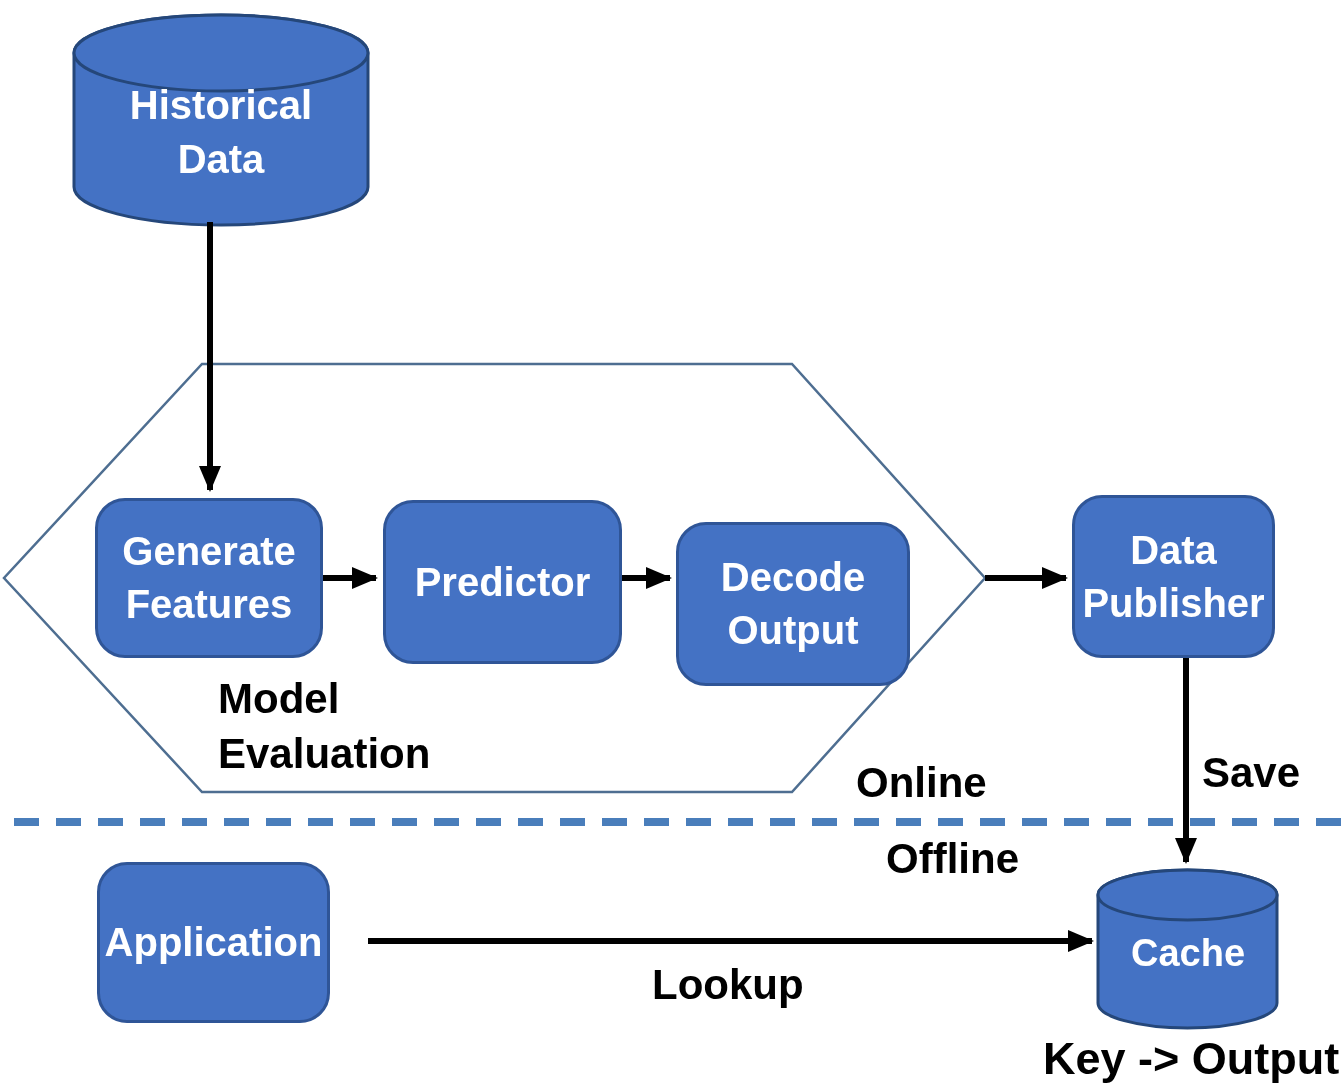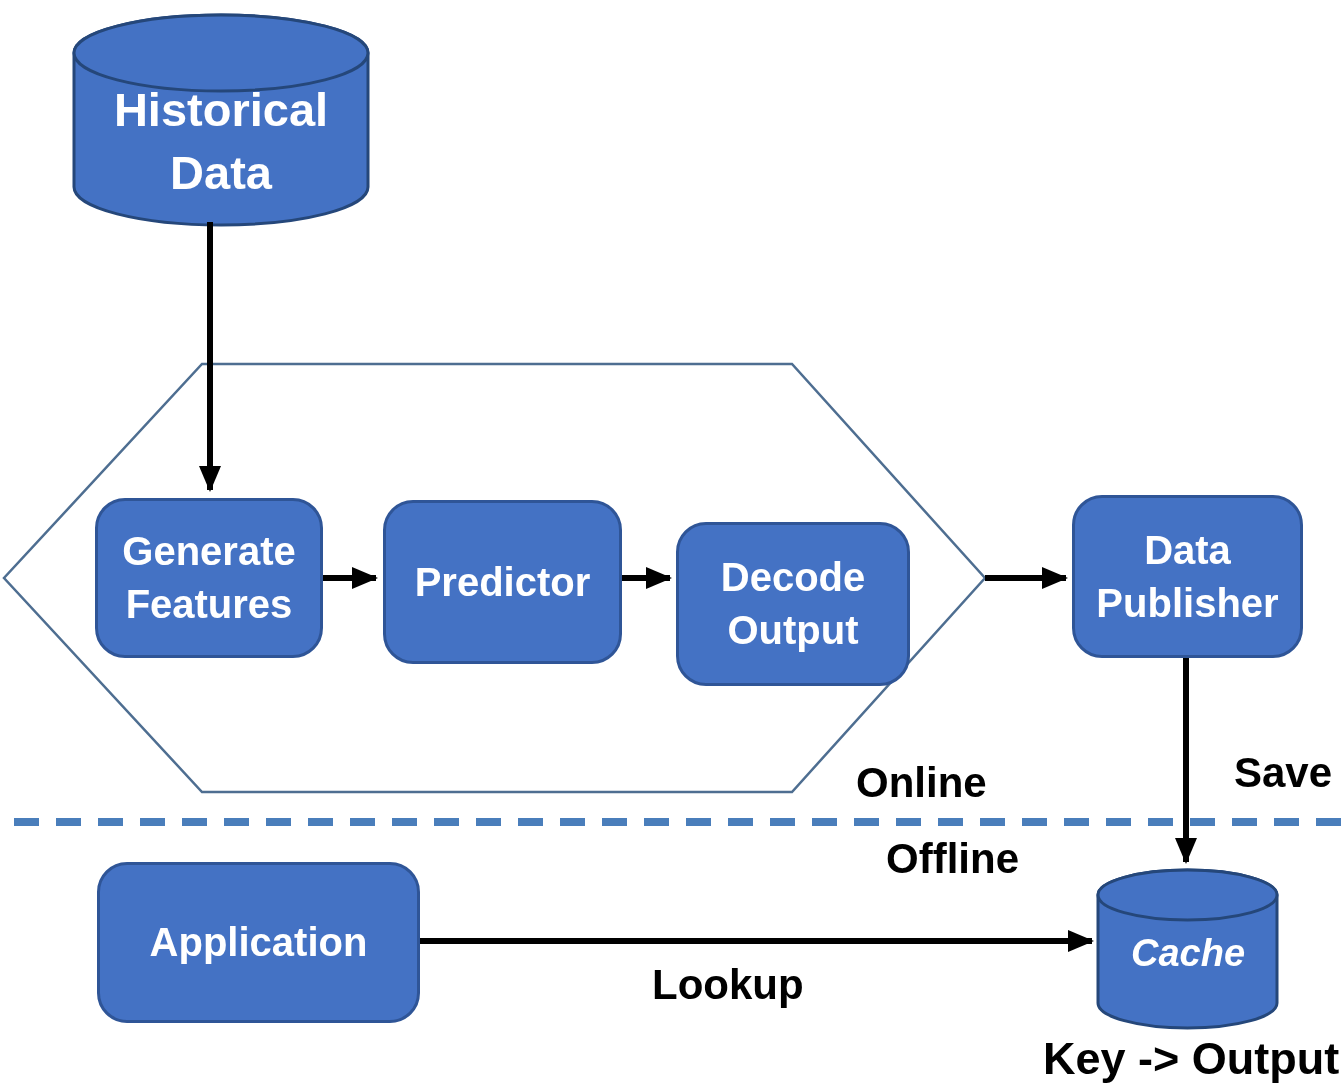--- a/index.html
+++ b/index.html
@@ -27,21 +27,21 @@
     align-items: center;
     justify-content: center;
     text-align: center;
     padding: 4px 10px;
   }
 
   .cyl-label {
     position: absolute;
     color: #ffffff;
     font-weight: bold;
-    font-size: 47px;
+    font-size: 40px;
     line-height: 1.35;
     text-align: center;
     white-space: pre-line;
   }
 
   .black-label {
     position: absolute;
     color: #000000;
     font-weight: bold;
     font-size: 42px;
@@ -80,46 +80,48 @@
     <line x1="323" y1="578" x2="376" y2="578" stroke="#000000" stroke-width="6" marker-end="url(#arrowhead)"></line>
     <line x1="617" y1="578" x2="670" y2="578" stroke="#000000" stroke-width="6" marker-end="url(#arrowhead)"></line>
     <line x1="985" y1="578" x2="1066" y2="578" stroke="#000000" stroke-width="6" marker-end="url(#arrowhead)"></line>
     <line x1="1186" y1="658" x2="1186" y2="862" stroke="#000000" stroke-width="6" marker-end="url(#arrowhead)"></line>
     <line x1="368" y1="941" x2="1092" y2="941" stroke="#000000" stroke-width="6" marker-end="url(#arrowhead)"></line>
   </svg>
 
   <div class="cyl-label" style="left:74px; top:78px; width:294px;">Historical
 Data</div>
 
-  <div class="cyl-label" style="left:1098px; top:928px; width:180px; font-size:38px;font-style:italic;">Cache</div>
+  <div class="cyl-label" style="left:1098px; top:928px; width:180px; font-size:38px;">Cache</div>
 
   <div class="node" style="left:95px; top:498px; width:228px; height:160px;">
     <span>Generate Features</span>
   </div>
 
   <div class="node" style="left:383px; top:500px; width:239px; height:164px;">
     <span>Predictor</span>
   </div>
 
   <div class="node" style="left:676px; top:522px; width:234px; height:164px;">
     <span>Decode Output</span>
   </div>
 
-  <div class="node" style="left:1072px; top:495px; width:231px; height:163px;">
+  <div class="node" style="left:1072px; top:495px; width:203px; height:163px;">
     <span>Data Publisher</span>
   </div>
 
-  <div class="node" style="left:97px; top:862px; width:323px; height:161px;">
+  <div class="node" style="left:97px; top:862px; width:233px; height:161px;">
     <span>Application</span>
   </div>
 
+  <div class="black-label" style="left:218px; top:672px;">Model
+Evaluation</div>
 
   <div class="black-label" style="left:856px; top:756px;">Online</div>
 
   <div class="black-label" style="left:886px; top:832px;">Offline</div>
 
-  <div class="black-label" style="left:1202px; top:746px;margin-left:32px;">Save</div>
+  <div class="black-label" style="left:1202px; top:746px;">Save</div>
 
   <div class="black-label" style="left:625px; top:958px;margin-left:27px;">Lookup</div>
 
   <div class="black-label key-label" style="left:1043px; top:1030px;">Key -&gt; Output</div>
 
 </div>
 
 </body></html>

